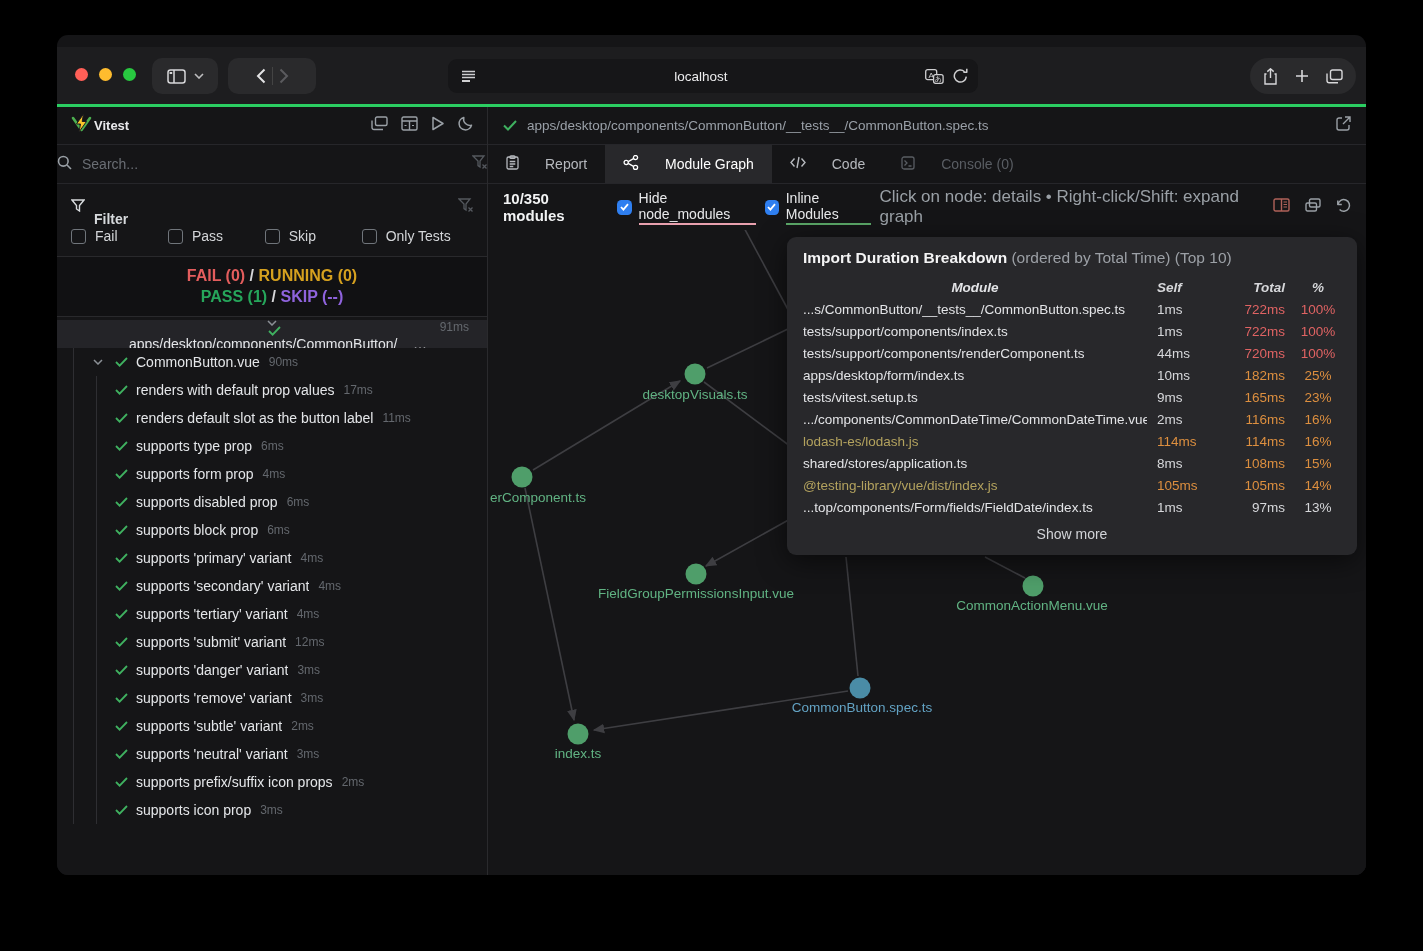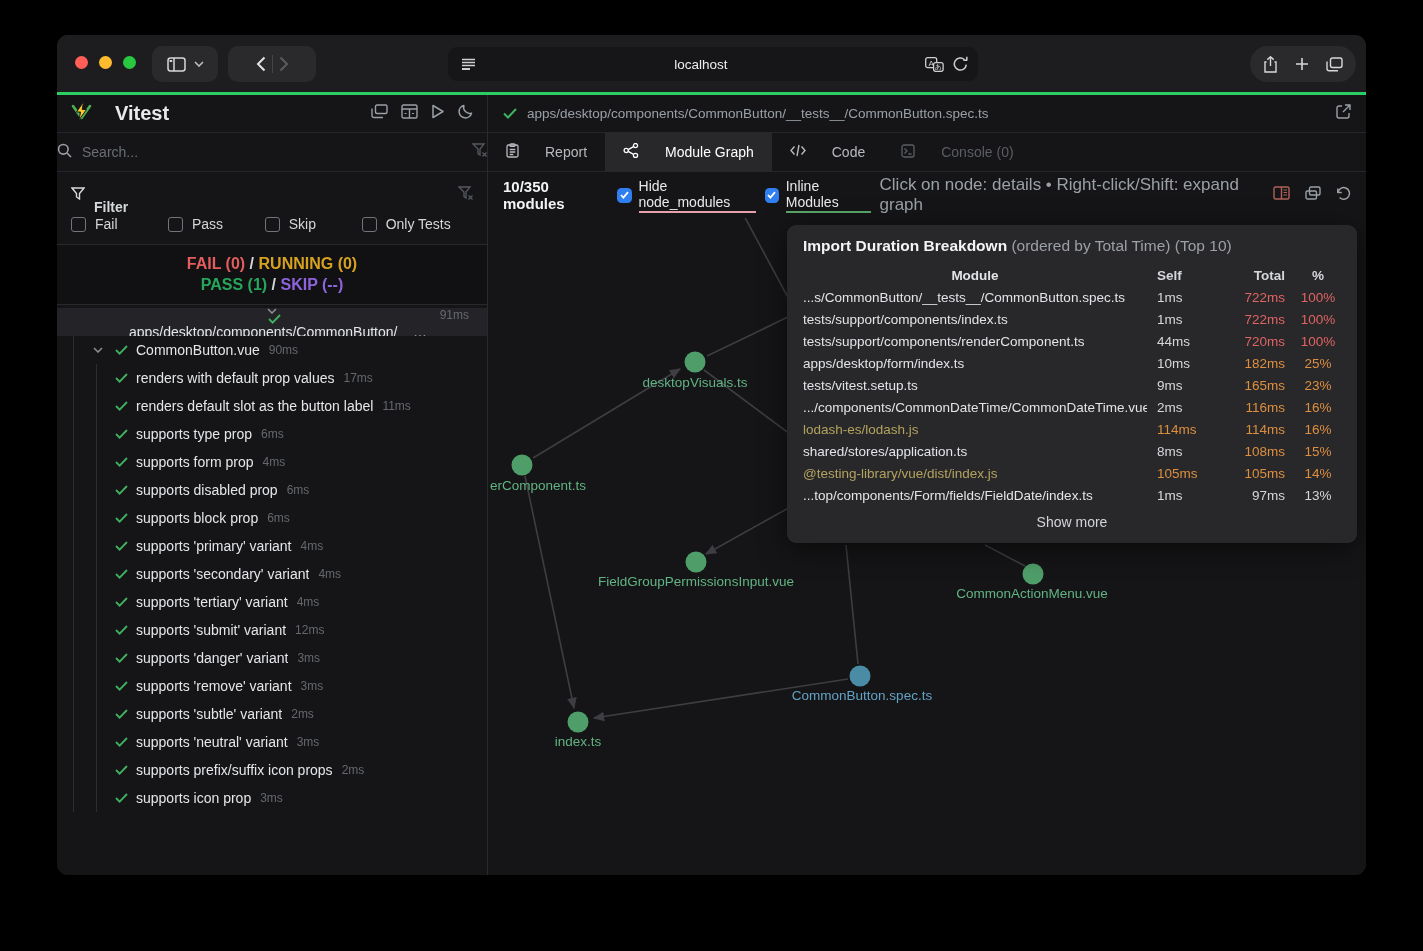--- a/index.html
+++ b/index.html
@@ -1,39 +1,39 @@
 <!DOCTYPE html>
 <html><head>
 <meta charset="utf-8">
 <style>
   * { margin:0; padding:0; box-sizing:border-box; }
   html,body { width:1423px; height:951px; background:#000; font-family:"Liberation Sans",sans-serif; overflow:hidden; }
   .window { position:absolute; left:57px; top:35px; width:1309px; height:840px; border-radius:11px; overflow:hidden; background:#151517; box-shadow:0 18px 60px rgba(0,0,0,.7); }
 
   
-  .chrome { position:relative; height:57px; background:#1d1d1f; }
+  .chrome { position:relative; height:57px; background:#1d1d1f;margin-top:12px; }
   .lights { position:absolute; left:18px; top:21px; display:flex; gap:11px; }
   .light { width:13px; height:13px; border-radius:50%; }
   .pill { position:absolute; top:11px; height:36px; background:#2a2a2c; border-radius:10px; display:flex; align-items:center; justify-content:center; color:#c9c9cb; }
   .nav-sep { width:1px; height:18px; background:#444; margin:0 6px; }
   .urlbar { position:absolute; left:391px; top:12px; width:530px; height:34px; background:#161618; border-radius:9px; display:flex; align-items:center; color:#ededee; }
   .urlbar .host { flex:1; text-align:center; font-size:13.5px; }
   .chrome svg { display:block; }
 
   
   .accent-bar { height:3px; }
 
   
   .app { display:flex; height:780px; background:#151517; }
   .sidebar { width:431px; border-right:1px solid #2a2a2d; display:flex; flex-direction:column; }
   .main { flex:1; display:flex; flex-direction:column; min-width:0; }
 
   
   .sb-header { height:38px; display:flex; align-items:center; padding:0 14px; border-bottom:1px solid #26262a; }
-  .sb-title { color:#e9e9ec; font-size:20px; font-weight:700; margin-left:23px; flex:1; }
+  .sb-title { color:#e9e9ec; font-size:13px; font-weight:700; margin-left:2px; flex:1; }
   .sb-icons { display:flex; gap:13px; color:#9aa0a6; align-items:center; }
   .sb-search { height:39px; display:flex; align-items:center; padding:0 0; border-bottom:1px solid #26262a; color:#9aa0a6; }
   .sb-search .ph { flex:1; margin-left:10px; color:#6a6e74; font-size:14px; }
   .dim-ico { color:#54585e; }
 
   
   .filter-head { height:30px; margin-top:8px; display:flex; align-items:center; padding:0 14px; color:#d6d9dc; }
   .filter-head .fl { font-size:14px; font-weight:700; margin-left:9px; flex:1;margin-top:24px; }
   .filter-row { height:34px; display:flex; align-items:center; padding:0 14px 6px; }
   .fgroup { display:flex; align-items:center; gap:9px; flex:1; color:#d3d5d8; font-size:14px; }
@@ -78,21 +78,21 @@
   .g-icons { display:flex; gap:15px; align-items:center; color:#9aa0a6; }
   .graph-svg { position:absolute; left:0; top:46px; width:878px; height:657px; }
   .graph-svg text { font-family:"Liberation Sans",sans-serif; font-size:13.5px; }
 
   
   .popup { position:absolute; z-index:4; left:299px; top:53px; width:570px; height:318px; background:#28282b; border-radius:9px; box-shadow:0 6px 28px rgba(0,0,0,.55); padding:12px 16px 10px; }
   .popup-title { font-size:15.5px; margin-bottom:9px; }
   .popup-title b { color:#f4f4f5; font-weight:700; }
   .popup-title span { color:#9ca0a6; }
   .bd-row { display:flex; align-items:center; height:22px; font-size:13.5px; gap:10px; }
-  .bd-head { font-weight:700; color:#f0f0f2; }
+  .bd-head { font-weight:700; color:#f0f0f2;font-style:italic; }
   .c-mod { flex:1; white-space:nowrap; overflow:hidden; color:#e3e4e7; }
   .bd-head .c-mod { text-align:center; }
   .c-self { width:56px; text-align:left; color:#d6d7da; }
   .c-total { width:62px; text-align:right; color:#d6d7da; }
   .c-pct { width:46px; text-align:center; color:#d6d7da; }
   .t-red { color:#e06363 !important; } .t-orange { color:#dd8f3f !important; }
   .m-yellow { color:#b3a25e !important; }
   .show-more { margin-top:8px; text-align:center; color:#d2d4d8; font-size:14px; cursor:pointer; }
 </style>
 </head>

